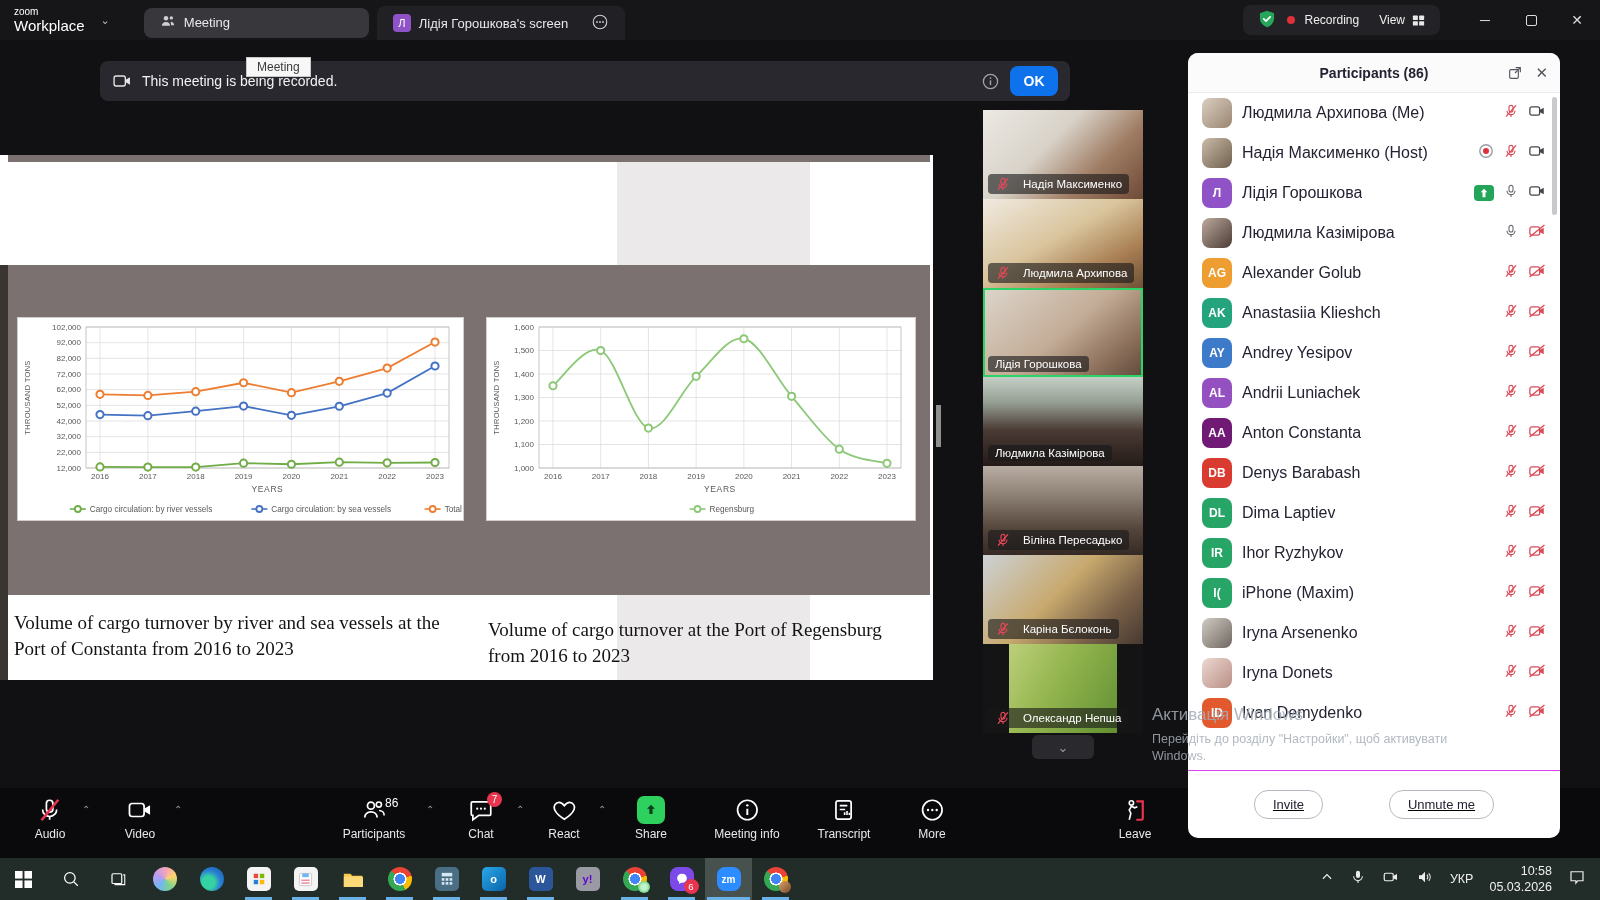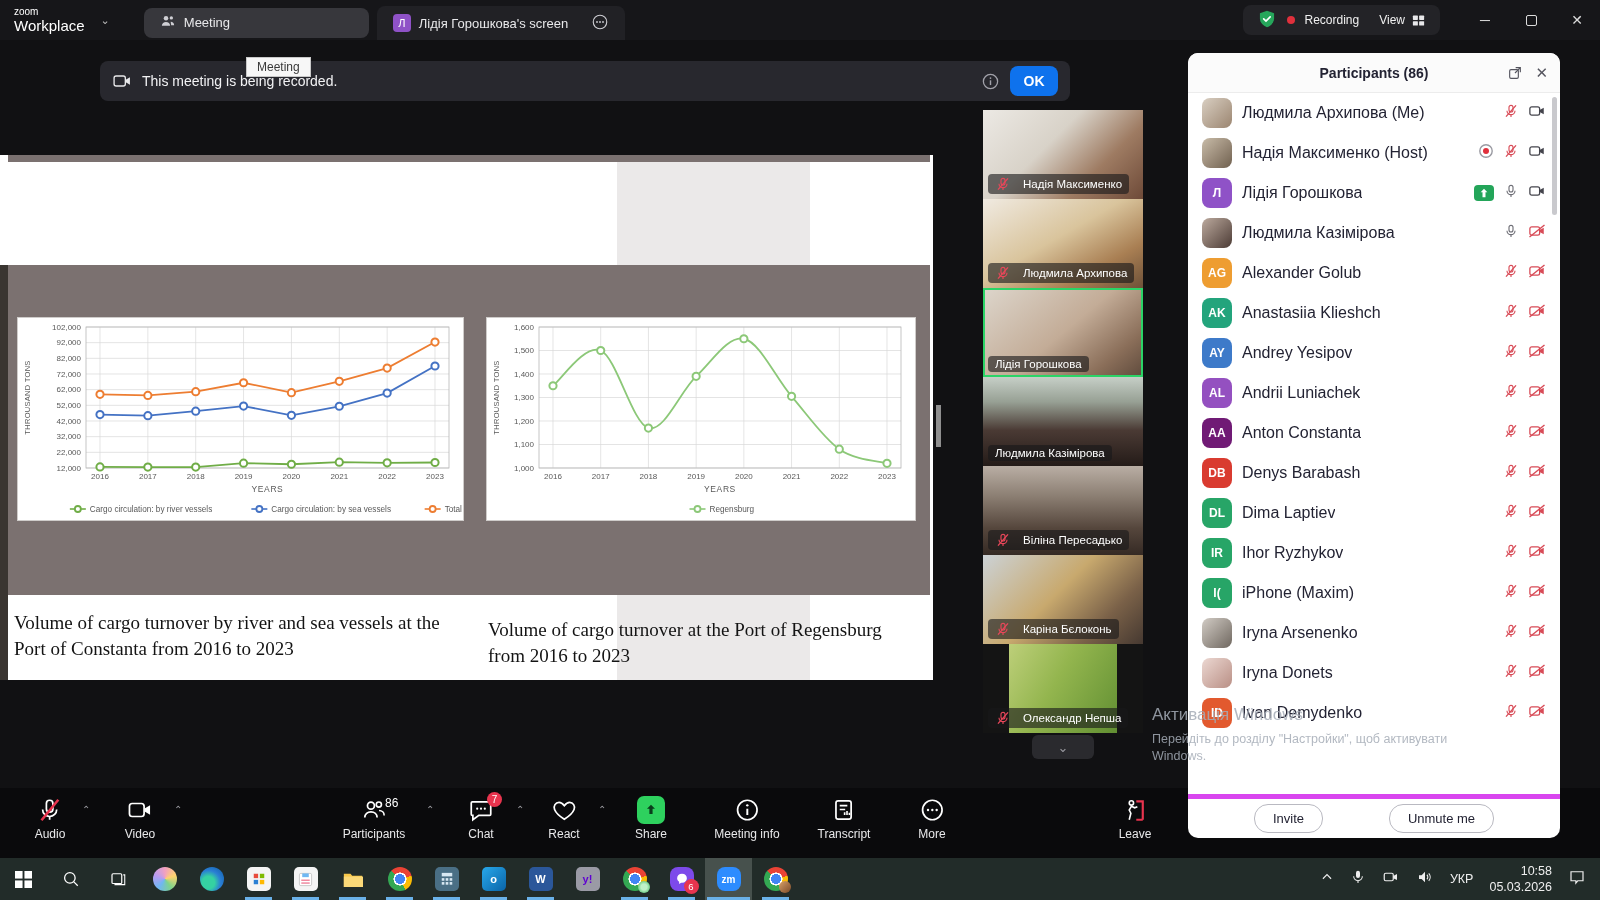--- a/index.html
+++ b/index.html
@@ -75,21 +75,21 @@
   .search-input { width:100%; height:33px; border:1px solid #c6c6cc; border-radius:8px; padding:0 10px 0 30px; font-size:13px; color:#333; outline:none; }
   .search-input::placeholder { color:#8e8e96; }
   .search-icon { position:absolute; left:9px; top:8px; }
   .plist { flex:1; overflow:hidden; position:relative; }
   .prow { height:40px; display:flex; align-items:center; padding:0 14px; gap:10px; }
   .pavatar { width:30px; height:30px; border-radius:8px; flex:0 0 30px; display:flex; align-items:center; justify-content:center; color:#fff; font-weight:bold; font-size:12px; }
   .pname { font-size:16px; color:#232333; white-space:nowrap; overflow:hidden; }
   .picos { margin-left:auto; display:flex; align-items:center; gap:9px; }
   .share-badge { width:20px; height:16px; background:#23a559; border-radius:4px; display:flex; align-items:center; justify-content:center; }
   .plist-scroll { position:absolute; right:3px; top:4px; width:5px; height:118px; background:#c9c9cd; border-radius:3px; }
-  .panel-footer { height:44px; display:flex; align-items:center; justify-content:space-evenly; border-top:5px solid #d946ef; }
+  .panel-footer { height:68px; display:flex; align-items:center; justify-content:space-evenly; border-top:1px solid #d946ef;text-decoration:underline; }
   .pf-btn { border:1px solid #b9b9c1; background:#fff; border-radius:14px; height:29px; padding:0 18px; font-size:13px; color:#232333; cursor:pointer; }
   .ph1 { background:linear-gradient(135deg,#d9cfc2,#9b8570); } .ph2 { background:linear-gradient(135deg,#c9bca9,#70604f); }
   .ph3 { background:linear-gradient(135deg,#bcaa9e,#4c3b35); } .ph4 { background:linear-gradient(135deg,#d2ccc5,#6f675f); }
   .ph5 { background:linear-gradient(135deg,#ecd8d2,#b98f85); }
 
   .watermark { position:absolute; left:1152px; top:705px; z-index:7; color:rgba(165,171,182,.85); pointer-events:none; }
   .watermark .w1 { font-size:17px; margin-bottom:6px; }
   .watermark .w2, .watermark .w3 { font-size:12.5px; line-height:1.35; }
 
   

